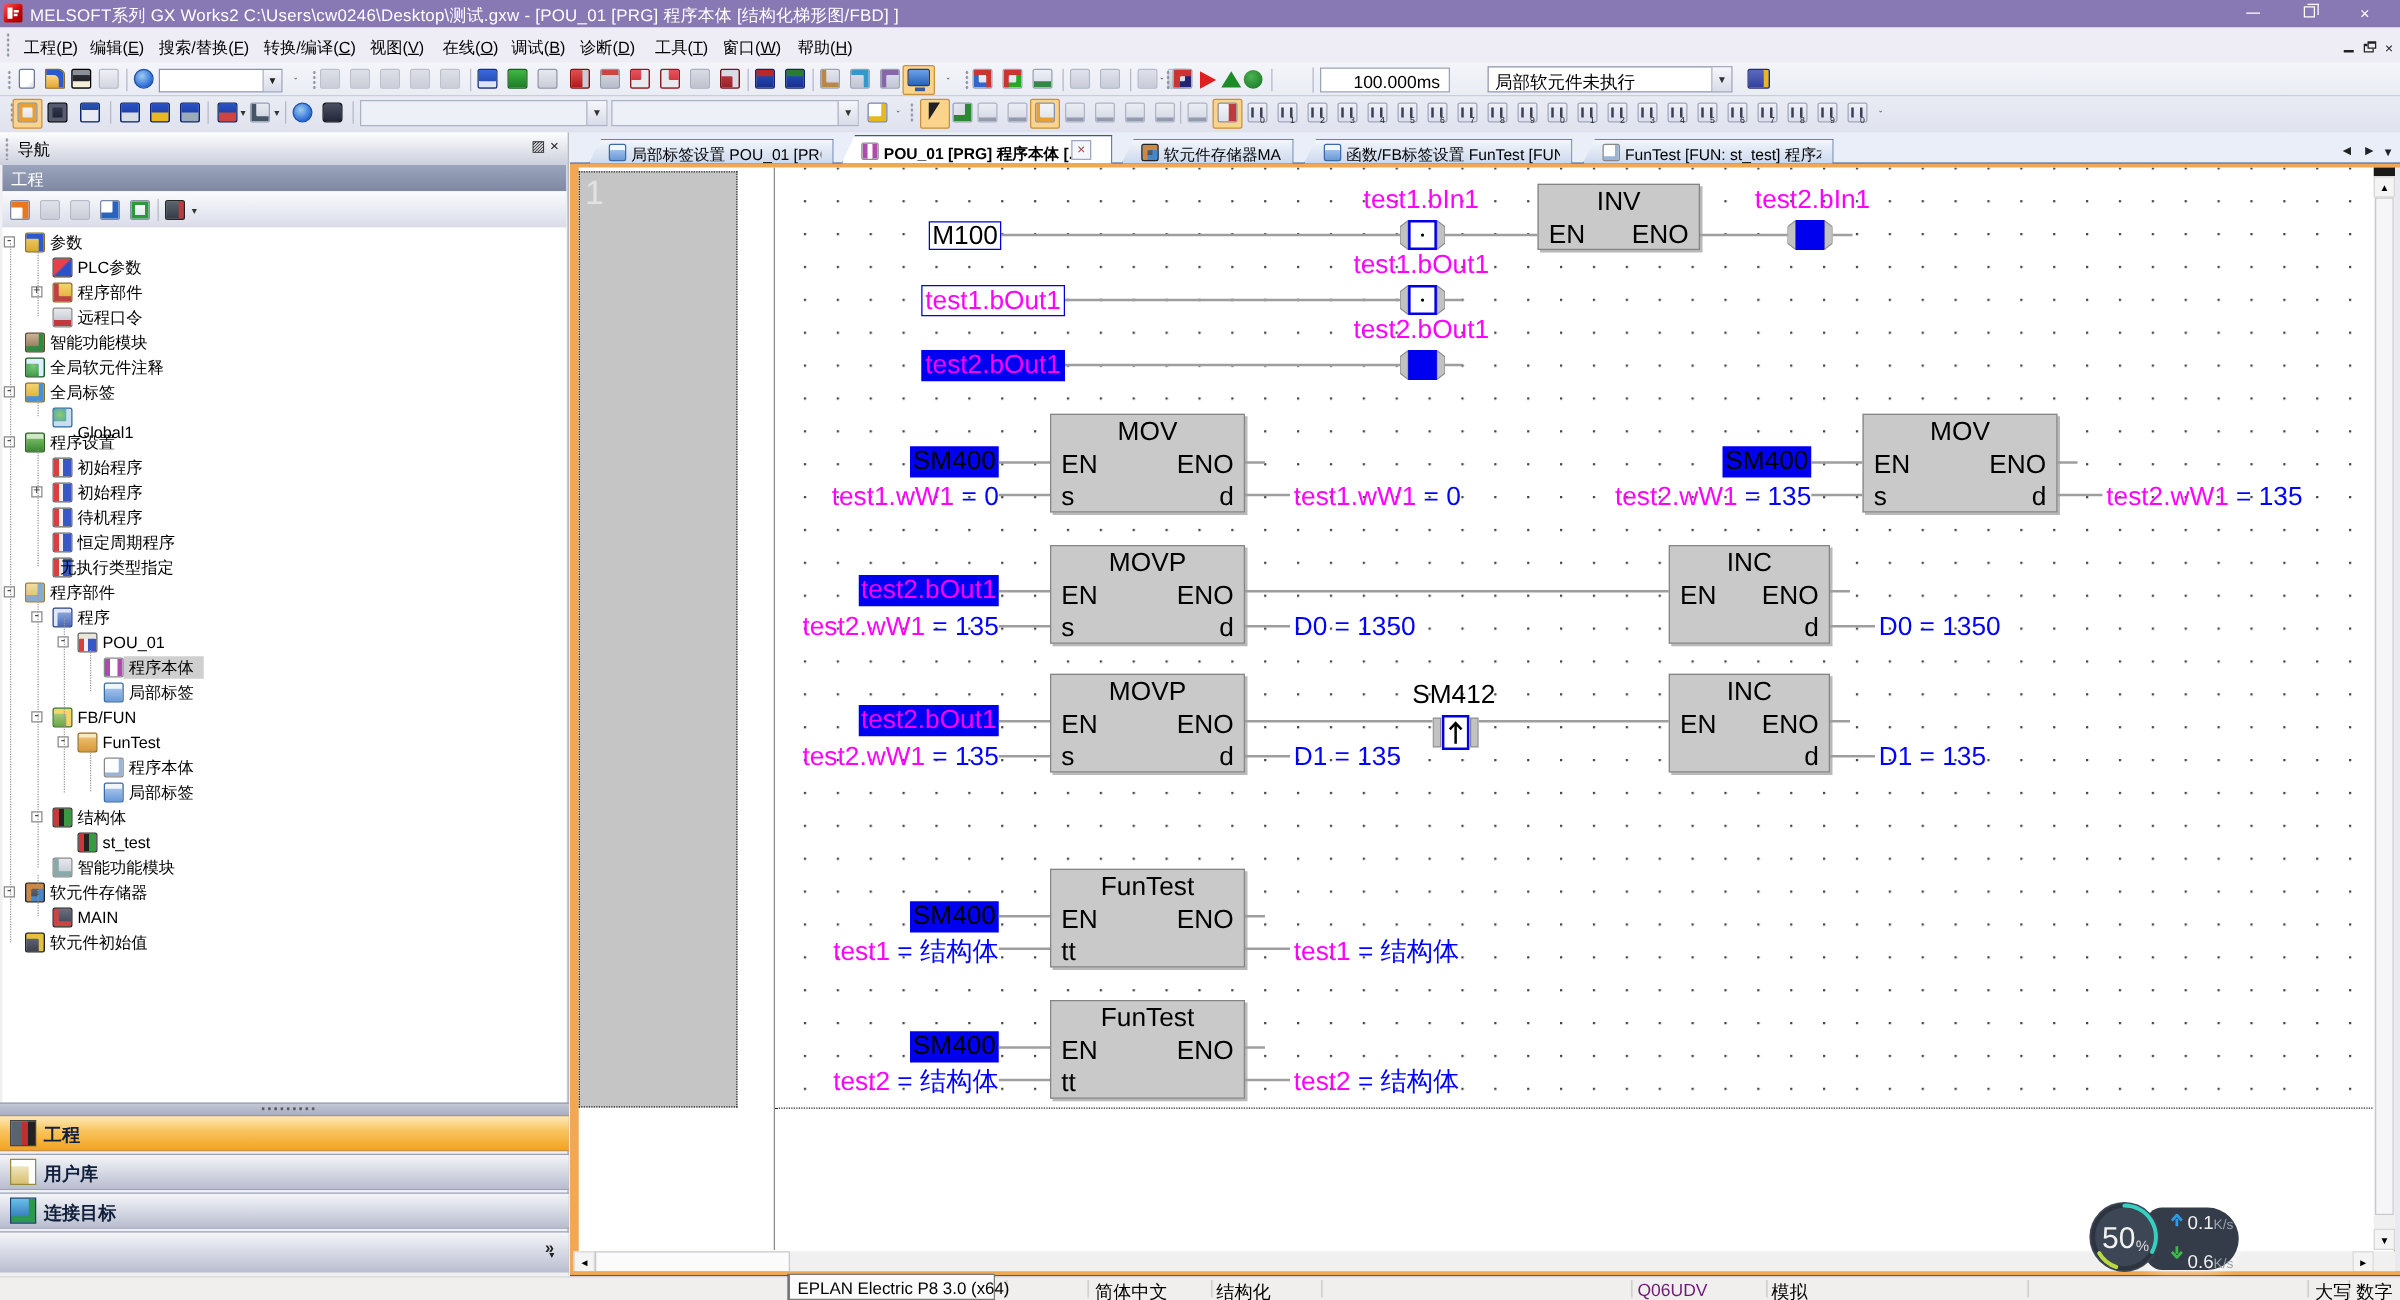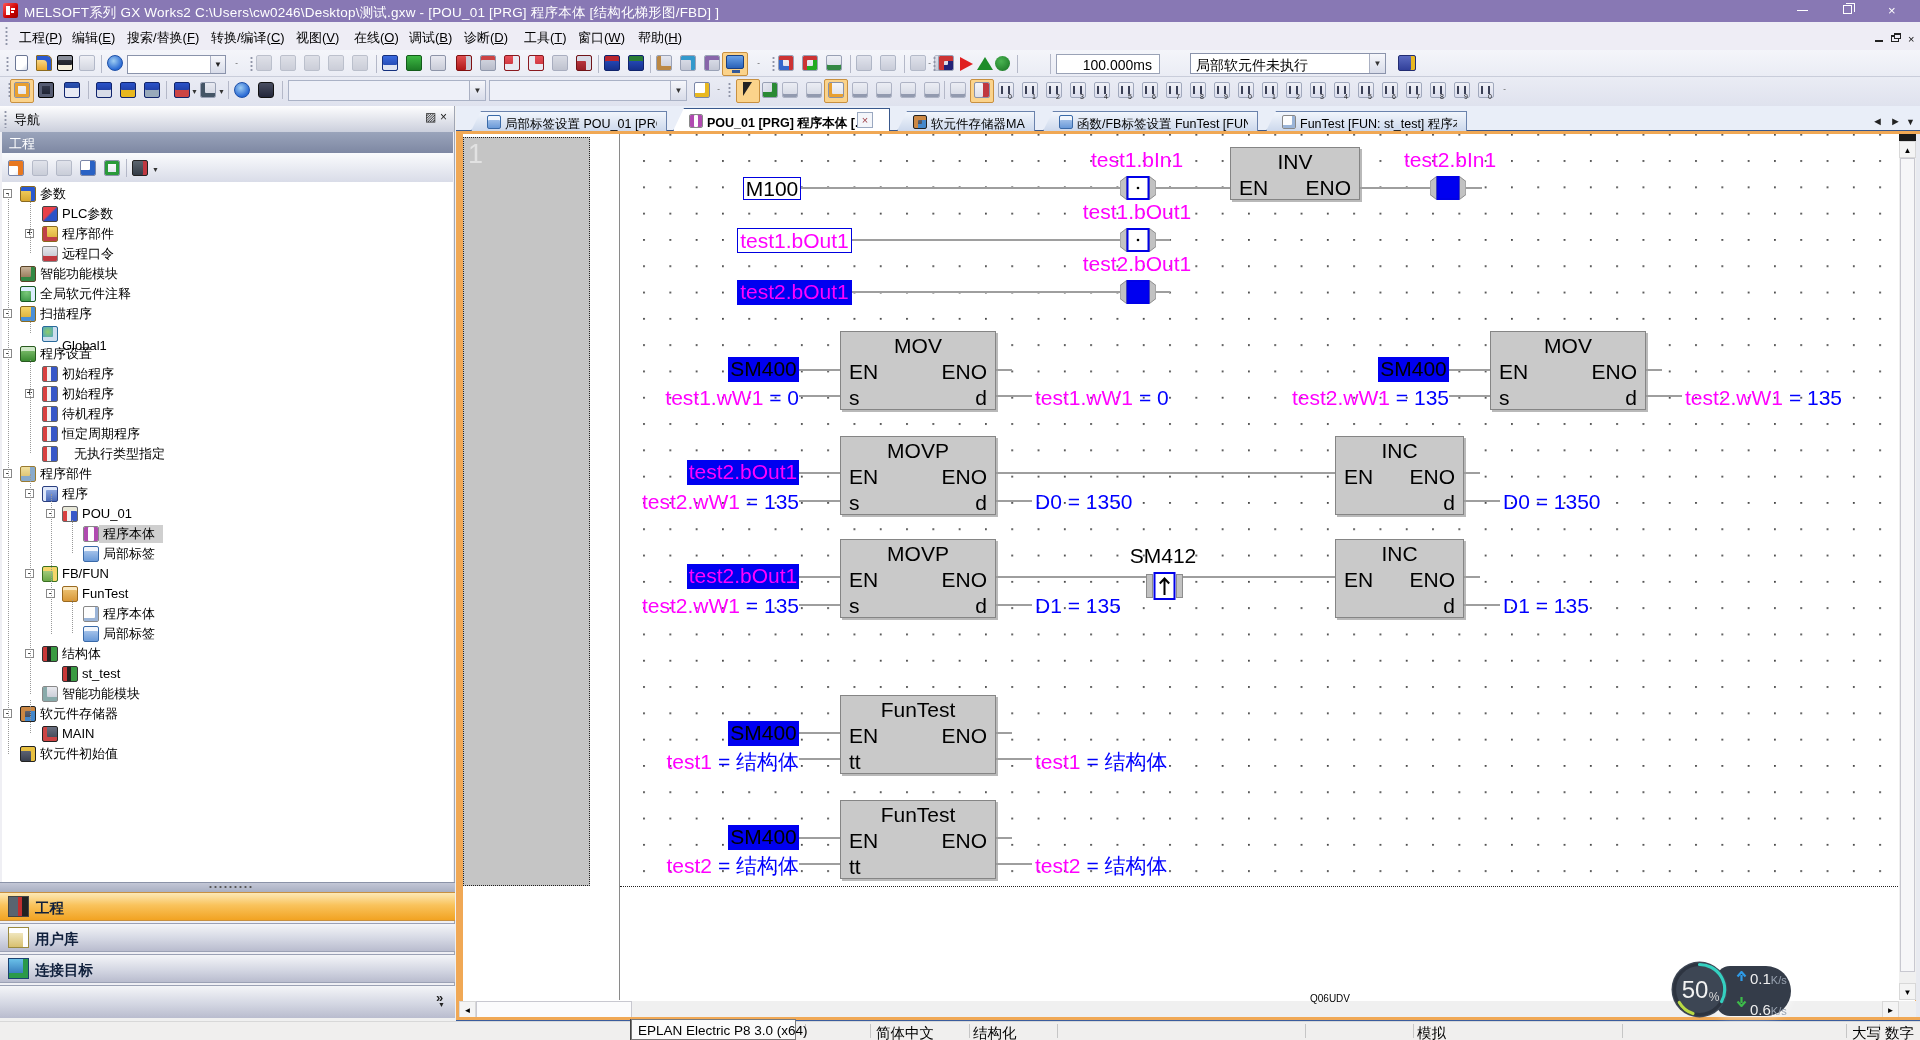--- a/index.html
+++ b/index.html
@@ -239,37 +239,37 @@
 <div class="ic" style="left:42px;top:226px;background:linear-gradient(#f5d66a,#d8a830);border:1px solid #8a6a20;box-shadow:inset 4px -4px 0 #c04048"></div>
 <div class="tree" style="left:62px;top:226px">程序部件</div>
 <div class="ic" style="left:42px;top:246px;background:linear-gradient(#e8e9ee,#b8bcc8);border:1px solid #888;box-shadow:inset 0 -5px 0 #c03840"></div>
 <div class="tree" style="left:62px;top:246px">远程口令</div>
 <div class="ic" style="left:20px;top:266px;background:linear-gradient(#c8b49a,#8a6a48);border:1px solid #5a4428;box-shadow:inset -4px -4px 0 #384"></div>
 <div class="tree" style="left:40px;top:266px">智能功能模块</div>
 <div class="ic" style="left:20px;top:286px;background:radial-gradient(circle at 40% 40%,#7ac87a,#2a8a3a);border:1px solid #1a5a24;box-shadow:inset -4px 4px 0 #def"></div>
 <div class="tree" style="left:40px;top:286px">全局软元件注释</div>
 <div class="pm" style="left:3px;top:309px">-</div>
 <div class="ic" style="left:20px;top:306px;background:linear-gradient(#f5d66a,#d8a830);border:1px solid #8a6a20;box-shadow:inset -4px -4px 0 #4a90d8"></div>
-<div class="tree" style="left:40px;top:306px">扫描程序</div>
+<div class="tree" style="left:40px;top:306px">全局标签</div>
 <div class="ic" style="left:42px;top:326px;background:radial-gradient(circle at 35% 35%,#8ecc6a,#3a9ada 75%);border:1px solid #2a6a9a;box-shadow:inset -4px -4px 0 #cde"></div>
 <div class="tree" style="left:62px;top:338px">Global1</div>
 <div class="pm" style="left:3px;top:349px">-</div>
 <div class="ic" style="left:20px;top:346px;background:linear-gradient(#8ac878,#3a8a30);border:1px solid #2a5a20;box-shadow:inset 0 4px 0 #cfe8c8"></div>
 <div class="tree" style="left:40px;top:346px">程序设置</div>
 <div class="ic" style="left:42px;top:366px;background:linear-gradient(90deg,#d84040 30%,#f0f0f0 30%,#f0f0f0 55%,#3858c8 55%);border:1px solid #666"></div>
 <div class="tree" style="left:62px;top:366px">初始程序</div>
 <div class="pm" style="left:25px;top:389px">+</div>
 <div class="ic" style="left:42px;top:386px;background:linear-gradient(90deg,#d84040 30%,#f0f0f0 30%,#f0f0f0 55%,#3858c8 55%);border:1px solid #666"></div>
 <div class="tree" style="left:62px;top:386px">初始程序</div>
 <div class="ic" style="left:42px;top:406px;background:linear-gradient(90deg,#d84040 30%,#f0f0f0 30%,#f0f0f0 55%,#3858c8 55%);border:1px solid #666"></div>
 <div class="tree" style="left:62px;top:406px">待机程序</div>
 <div class="ic" style="left:42px;top:426px;background:linear-gradient(90deg,#d84040 30%,#f0f0f0 30%,#f0f0f0 55%,#3858c8 55%);border:1px solid #666"></div>
 <div class="tree" style="left:62px;top:426px">恒定周期程序</div>
 <div class="ic" style="left:42px;top:446px;background:linear-gradient(90deg,#d84040 30%,#f0f0f0 30%,#f0f0f0 55%,#3858c8 55%);border:1px solid #666"></div>
-<div class="tree" style="left:74px;top:446px">无执行类型指定</div>
+<div class="tree" style="left:48px;top:446px">无执行类型指定</div>
 <div class="pm" style="left:3px;top:469px">-</div>
 <div class="ic" style="left:20px;top:466px;background:linear-gradient(#f0e0a0,#d8b860);border:1px solid #9a7a30;box-shadow:inset -5px -5px 0 #8ac"></div>
 <div class="tree" style="left:40px;top:466px">程序部件</div>
 <div class="pm" style="left:25px;top:489px">-</div>
 <div class="ic" style="left:42px;top:486px;background:linear-gradient(#9ab4e8,#4868b8);border:1px solid #2a3f80;box-shadow:inset 3px 3px 0 #dfe8fa"></div>
 <div class="tree" style="left:62px;top:486px">程序</div>
 <div class="pm" style="left:46px;top:509px">-</div>
 <div class="ic" style="left:62px;top:506px;background:linear-gradient(90deg,#d84040 30%,#f0f0f0 30%,#f0f0f0 55%,#3858c8 55%);border:1px solid #666;box-shadow:inset 0 4px 0 #e8e8d8"></div>
 <div class="tree" style="left:82px;top:506px">POU_01</div>
 <div class="ab" style="left:99px;top:525px;width:64px;height:18px;background:#cfcfcf"></div>
@@ -519,21 +519,21 @@
 <div class="ab" style="left:870px;top:1024px;width:1px;height:14px;background:#c6c6c6"></div>
 <div class="ab" style="left:969px;top:1024px;width:1px;height:14px;background:#c6c6c6"></div>
 <div class="ab" style="left:1057px;top:1024px;width:1px;height:14px;background:#c6c6c6"></div>
 <div class="ab" style="left:1305px;top:1024px;width:1px;height:14px;background:#c6c6c6"></div>
 <div class="ab" style="left:1413px;top:1024px;width:1px;height:14px;background:#c6c6c6"></div>
 <div class="ab" style="left:1622px;top:1024px;width:1px;height:14px;background:#c6c6c6"></div>
 <div class="ab" style="left:1846px;top:1024px;width:1px;height:14px;background:#c6c6c6"></div>
 <div class="ab" style="left:1879px;top:1024px;width:1px;height:14px;background:#c6c6c6"></div>
 <div class="ab" style="left:876px;top:1024px;font-size:14.5px;color:#000;white-space:nowrap">简体中文</div>
 <div class="ab" style="left:973px;top:1024px;font-size:14.5px;color:#000;white-space:nowrap">结构化</div>
-<div class="ab" style="left:1310px;top:993px;font-size:10px;color:#000000;white-space:nowrap">Q06UDV</div>
+<div class="ab" style="left:1310px;top:1024px;font-size:14px;color:#701a75;white-space:nowrap">Q06UDV</div>
 <div class="ab" style="left:1417px;top:1024px;font-size:14.5px;color:#000;white-space:nowrap">模拟</div>
 <div class="ab" style="left:1852px;top:1024px;font-size:14.5px;color:#000;white-space:nowrap">大写</div>
 <div class="ab" style="left:1885px;top:1024px;font-size:14.5px;color:#000;white-space:nowrap">数字</div>
 <div class="ab" style="left:631px;top:1019px;width:165px;height:21px;background:#fbfbfb;border:1px solid #7a7a7a;box-shadow:-1px 0 0 #444"></div>
 <div class="ab" style="left:638px;top:1023px;font-size:13.5px;color:#000">EPLAN Electric P8 3.0 (x64)</div>
 <div class="ab" style="left:1716px;top:966px;width:75px;height:50px;background:#343c49;border-radius:14px 25px 25px 14px;box-shadow:0 0 10px rgba(255,255,255,.8)"></div>
 <svg class="ab" style="left:1736px;top:971px" width="11" height="11" viewBox="0 0 11 11">
     <path d="M5.5 10 L5.5 4 M1.5 5.5 L5.5 1 L9.5 5.5" fill="none" stroke="#2e9be8" stroke-width="2.2"></path>
   </svg>
 <div class="ab" style="left:1750px;top:970px;font-size:15px;color:#eee">0.1<span style="font-size:11px;color:#98a2b0">K/s</span></div>

